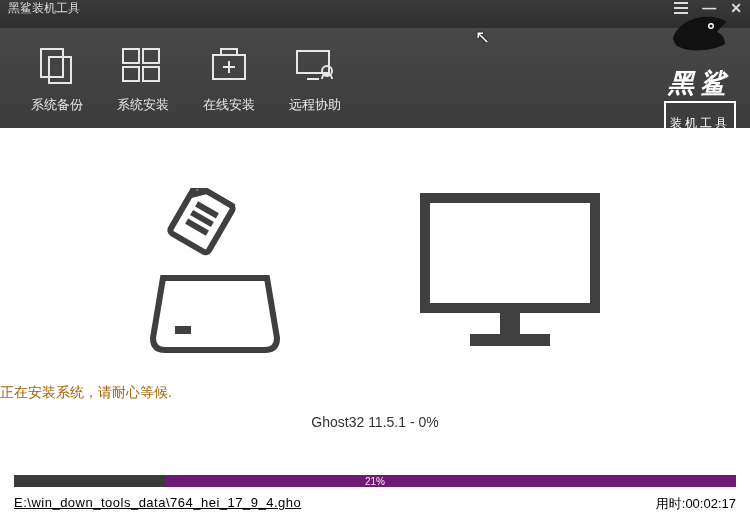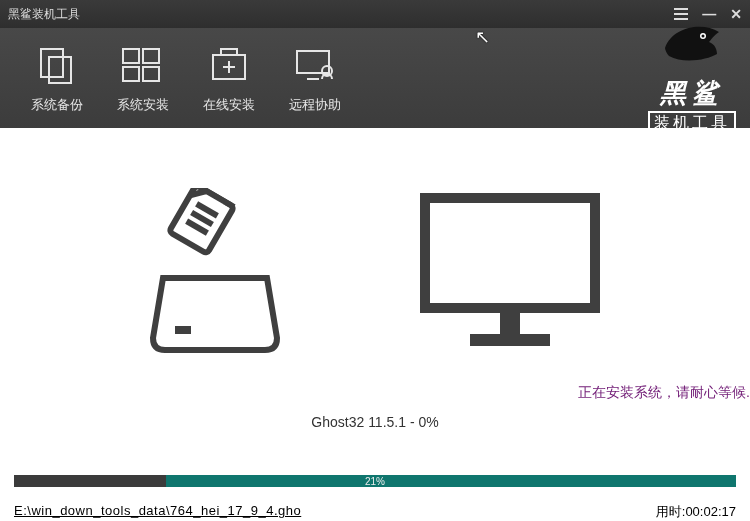--- a/index.html
+++ b/index.html
@@ -1,47 +1,47 @@
 <!DOCTYPE html>
 <html><head>
   <meta charset="utf-8">
   <style>
     * { margin: 0; padding: 0; box-sizing: border-box; }
     body { width: 750px; height: 521px; font-family: "Microsoft YaHei", Arial, sans-serif; background: #fff; overflow: hidden; position: relative; }
 
-    .titlebar { height: 28px; background: linear-gradient(#3a3a3a, #2e2e2e); display: flex; align-items: center; padding: 0 8px; color: #ddd; font-size: 12px; }
+    .titlebar { height: 28px; background: linear-gradient(#3a3a3a, #2e2e2e); display: flex; align-items: flex-start; padding: 0 8px; color: #ddd; font-size: 12px; }
     .titlebar-title { flex: 1; }
     .window-controls { display: flex; gap: 14px; align-items: center; }
     .window-controls span { cursor: pointer; font-size: 14px; font-weight: bold; }
     .menu-icon { display: inline-flex; flex-direction: column; gap: 3px; }
     .menu-icon i { width: 14px; height: 2px; background: #ddd; display: block; }
 
     .toolbar { height: 100px; background: linear-gradient(#484848, #3c3c3c); display: flex; align-items: center; padding: 0 14px; }
     .tool-item { width: 86px; text-align: center; color: #e6e6e6; font-size: 13px; cursor: pointer; display: flex; flex-direction: column; align-items: center; gap: 8px; }
     .tool-icon { height: 46px; display: flex; align-items: center; justify-content: center; }
     .tool-icon svg { stroke: #e6e6e6; fill: none; stroke-width: 2; }
     .toolbar-spacer { flex: 1; }
     .brand { display: flex; align-items: center; gap: 10px; color: #fff; flex-direction: column; }
     .brand-text { text-align: center; }
     .brand-text .bt1 { font-size: 26px; font-weight: 900; letter-spacing: 6px; font-style: italic; }
-    .brand-text .bvec { display:inline-block; border:2px solid #fff; padding:0 4px; font-size:16px; letter-spacing:3px; }
+    .brand-text .bvec { display:inline-block; border:2px solid #fff; padding:12px 4px; font-size:12px; letter-spacing:3px; }
 
     .main { position: relative; height: calc(521px - 28px - 100px); background: #fff; }
     .illus { height: 230px; display: flex; justify-content: center; align-items: flex-end; gap: 130px; padding-top: 30px; }
     .illus svg { stroke: #3f3f3f; fill: none; stroke-width: 6; }
 
-    .status-text { text-align: right; margin-top: 26px; font-size: 14px; color: #701a75; }
+    .status-text { text-align: left; margin-top: 26px; font-size: 14px; color: #a16207; }
     .ghost-text { text-align: center; margin-top: 12px; font-size: 14px; color: #333; }
 
     .progress-wrap { position: absolute; left: 14px; right: 14px; bottom: 34px; }
-    .progress-bar { height: 12px; background: #0f766e; position: relative; }
+    .progress-bar { height: 12px; background: #701a75; position: relative; }
     .progress-fill { height: 100%; background: #3b3b3b; }
     .progress-pct { position: absolute; left: 50%; top: 50%; transform: translate(-50%, -50%); font-size: 10px; color: #eee; }
 
-    .footer { position: absolute; left: 14px; right: 14px; bottom: 0; display: flex; justify-content: space-between; font-size: 13px; color: #000; }
+    .footer { position: absolute; left: 14px; right: 14px; bottom: 8px; display: flex; justify-content: space-between; font-size: 13px; color: #000; }
     .footer .filepath { text-decoration: underline; letter-spacing: 0.5px; }
 
     .cursor { position: absolute; left: 475px; top: 26px; font-size: 18px; color: #fff; pointer-events: none; z-index: 10; text-shadow: 0 0 2px #000; }
   </style>
 </head>
 <body>
 
 <div class="cursor">↖</div>
 
 <div class="titlebar">

